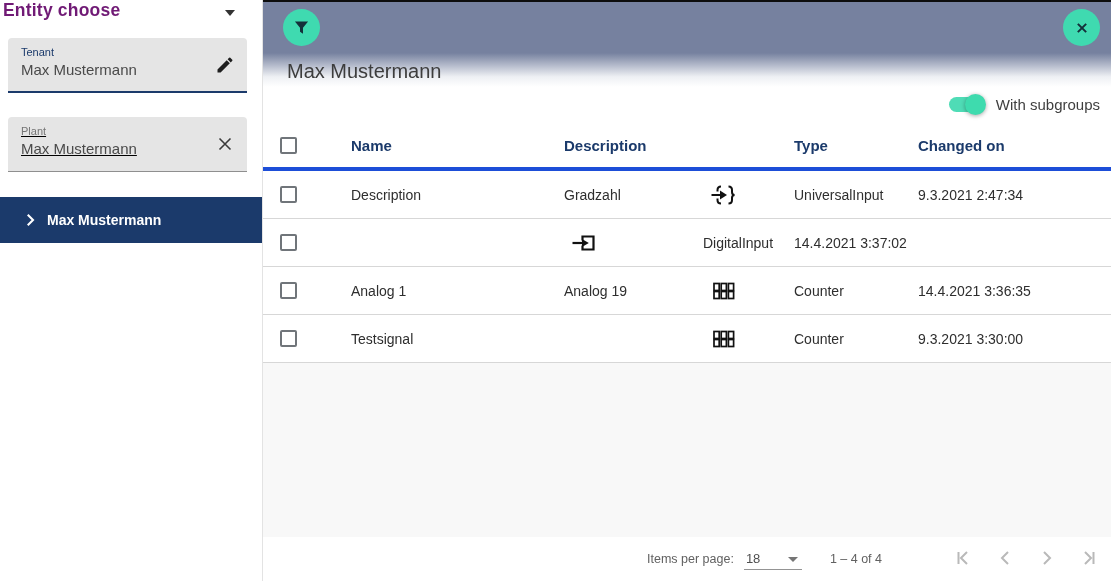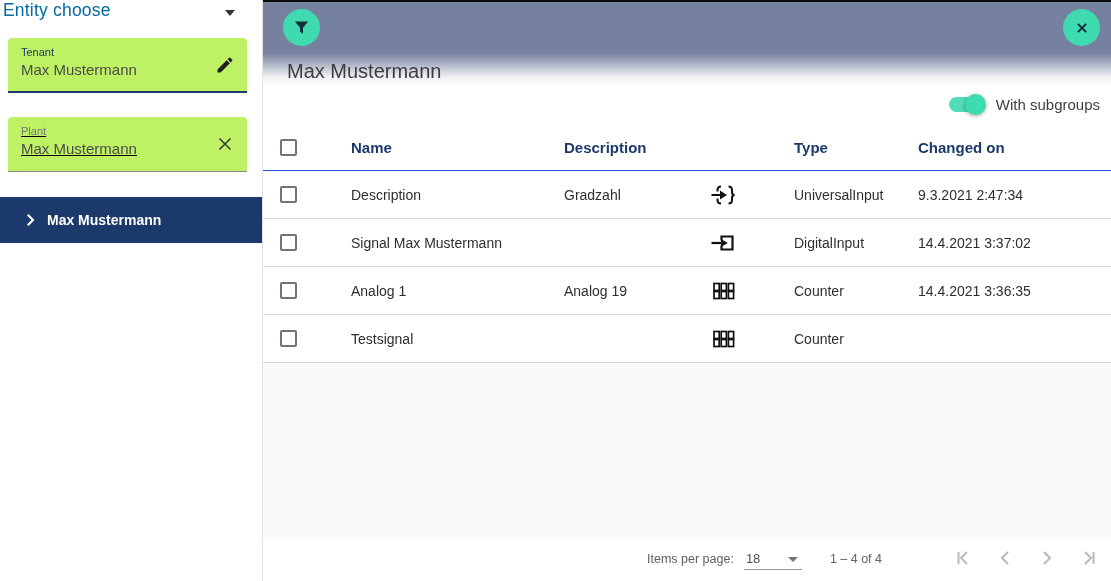--- a/index.html
+++ b/index.html
@@ -3,25 +3,25 @@
 <meta charset="utf-8">
 <style>
   * { margin:0; padding:0; box-sizing:border-box; }
   html,body { width:1111px; height:581px; background:#fff; overflow:hidden;
               font-family:"Liberation Sans", sans-serif; }
   body { position:relative; }
 
   
   .sidebar { position:absolute; left:0; top:0; width:262px; height:581px; background:#fff; }
   .entity-header { position:absolute; left:3px; top:0; width:250px; height:26px; }
-  .entity-title { font-size:17.5px; font-weight:400; color:#0369a1; letter-spacing:.2px;text-align:center; }
+  .entity-title { font-size:17.5px; font-weight:700; color:#701a75; letter-spacing:.2px;text-align:center; }
   .entity-caret { position:absolute; right:18px; top:10px; width:0; height:0;
                   border-left:5px solid transparent; border-right:5px solid transparent;
                   border-top:6px solid #333; }
-  .side-field { position:absolute; left:8px; width:239px; height:55px; background:#bef264;
+  .side-field { position:absolute; left:8px; width:239px; height:55px; background:#e5e5e5;
                 border-radius:4px 4px 0 0; padding:8px 12px 0 13px; }
   .side-field.tenant { top:38px; border-bottom:2px solid #1b3a6b; }
   .side-field.plant  { top:117px; border-bottom:1px solid #8f8f8f;text-decoration:underline; }
   .field-label { font-size:11px; color:#757575; display:block; }
   .side-field.tenant .field-label { color:#1b3a6b; }
   .field-value { font-size:15px; color:#4a4a4a; display:block; margin-top:3px; }
   .field-icon { position:absolute; right:12px; top:17px; width:20px; height:20px; cursor:pointer; }
   .tree-item { position:absolute; left:0; top:197px; width:262px; height:46px; background:#1b3a6b;
                display:flex; align-items:center; cursor:pointer; }
   .tree-chevron { margin-left:21px; width:18px; height:18px; }
@@ -46,21 +46,21 @@
   .toggle-track { position:absolute; left:1px; top:5px; width:36px; height:15px;
                   border-radius:8px; background:#4fdcb6; }
   .toggle-thumb { position:absolute; right:0; top:2px; width:21px; height:21px; border-radius:50%;
                   background:#3edbae; box-shadow:0 1px 4px rgba(0,0,0,.35); }
   .toggle-label { margin-left:10px; font-size:15px; color:#3f3f3f; }
 
   
   .tbl { position:absolute; left:0; top:124px; width:849px; }
   .tbl-row { display:grid; grid-template-columns:88px 213px 139px 91px 124px 1fr;
              align-items:center; }
-  .tbl-head { height:47px; border-bottom:1px solid #1d4ed8; }
+  .tbl-head { height:47px; border-bottom:4px solid #1d4ed8; }
   .tbl-head .col { font-size:15px; font-weight:700; color:#1b3a6b; }
   .data-row { height:48px; border-bottom:1px solid #d7d7d7; background:#fff; cursor:pointer; }
   .cell { font-size:14px; color:#2e2e2e; }
   .cb { width:17px; height:17px; border:2px solid #70757a; border-radius:2px; margin-left:17px;
         background:#fff; cursor:pointer; }
   .icon-cell { padding-left:8px; }
   .type-icon { width:26px; height:24px; display:block; }
 
   
   .empty-area { position:absolute; left:0; top:363px; width:849px; height:174px; background:#f8f8f8; }
@@ -172,21 +172,20 @@
         </svg>
       </div>
       <div class="cell">UniversalInput</div>
       <div class="cell">9.3.2021 2:47:34</div>
     </div>
 
     <div class="tbl-row data-row">
       <div>
           <div class="cb"></div>
         </div>
-      <div class="cell">Signal Max Mustermann</div>
       <div class="cell"></div>
       <div class="icon-cell">
         <svg class="type-icon" viewBox="0 0 26 24">
           <path d="M10.5 9.5 V5.5 H21.5 V18.5 H10.5 V14.5" stroke="#111" stroke-width="2.2" fill="none"></path>
           <path d="M0.5 12 H10.5" stroke="#111" stroke-width="2.2"></path>
           <polygon points="10,8 16.8,12 10,16" fill="#111"></polygon>
         </svg>
       </div>
       <div class="cell">DigitalInput</div>
       <div class="cell">14.4.2021 3:37:02</div>
@@ -226,20 +225,21 @@
             <rect x="3" y="4.5" width="5.2" height="7"></rect>
               <rect x="3" y="12.5" width="5.2" height="7"></rect>
             <rect x="10.2" y="4.5" width="5.2" height="7"></rect>
               <rect x="10.2" y="12.5" width="5.2" height="7"></rect>
             <rect x="17.4" y="4.5" width="5.2" height="7"></rect>
               <rect x="17.4" y="12.5" width="5.2" height="7"></rect>
           </g>
         </svg>
       </div>
       <div class="cell">Counter</div>
+      <div class="cell">9.3.2021 3:30:00</div>
     </div>
   </div>
 
   <div class="empty-area"></div>
 
   <div class="paginator">
     <span class="ipp-label">Items per page:</span>
     <span class="ipp-select">
       <span class="ipp-value">18</span>
       <span class="ipp-caret"></span>

